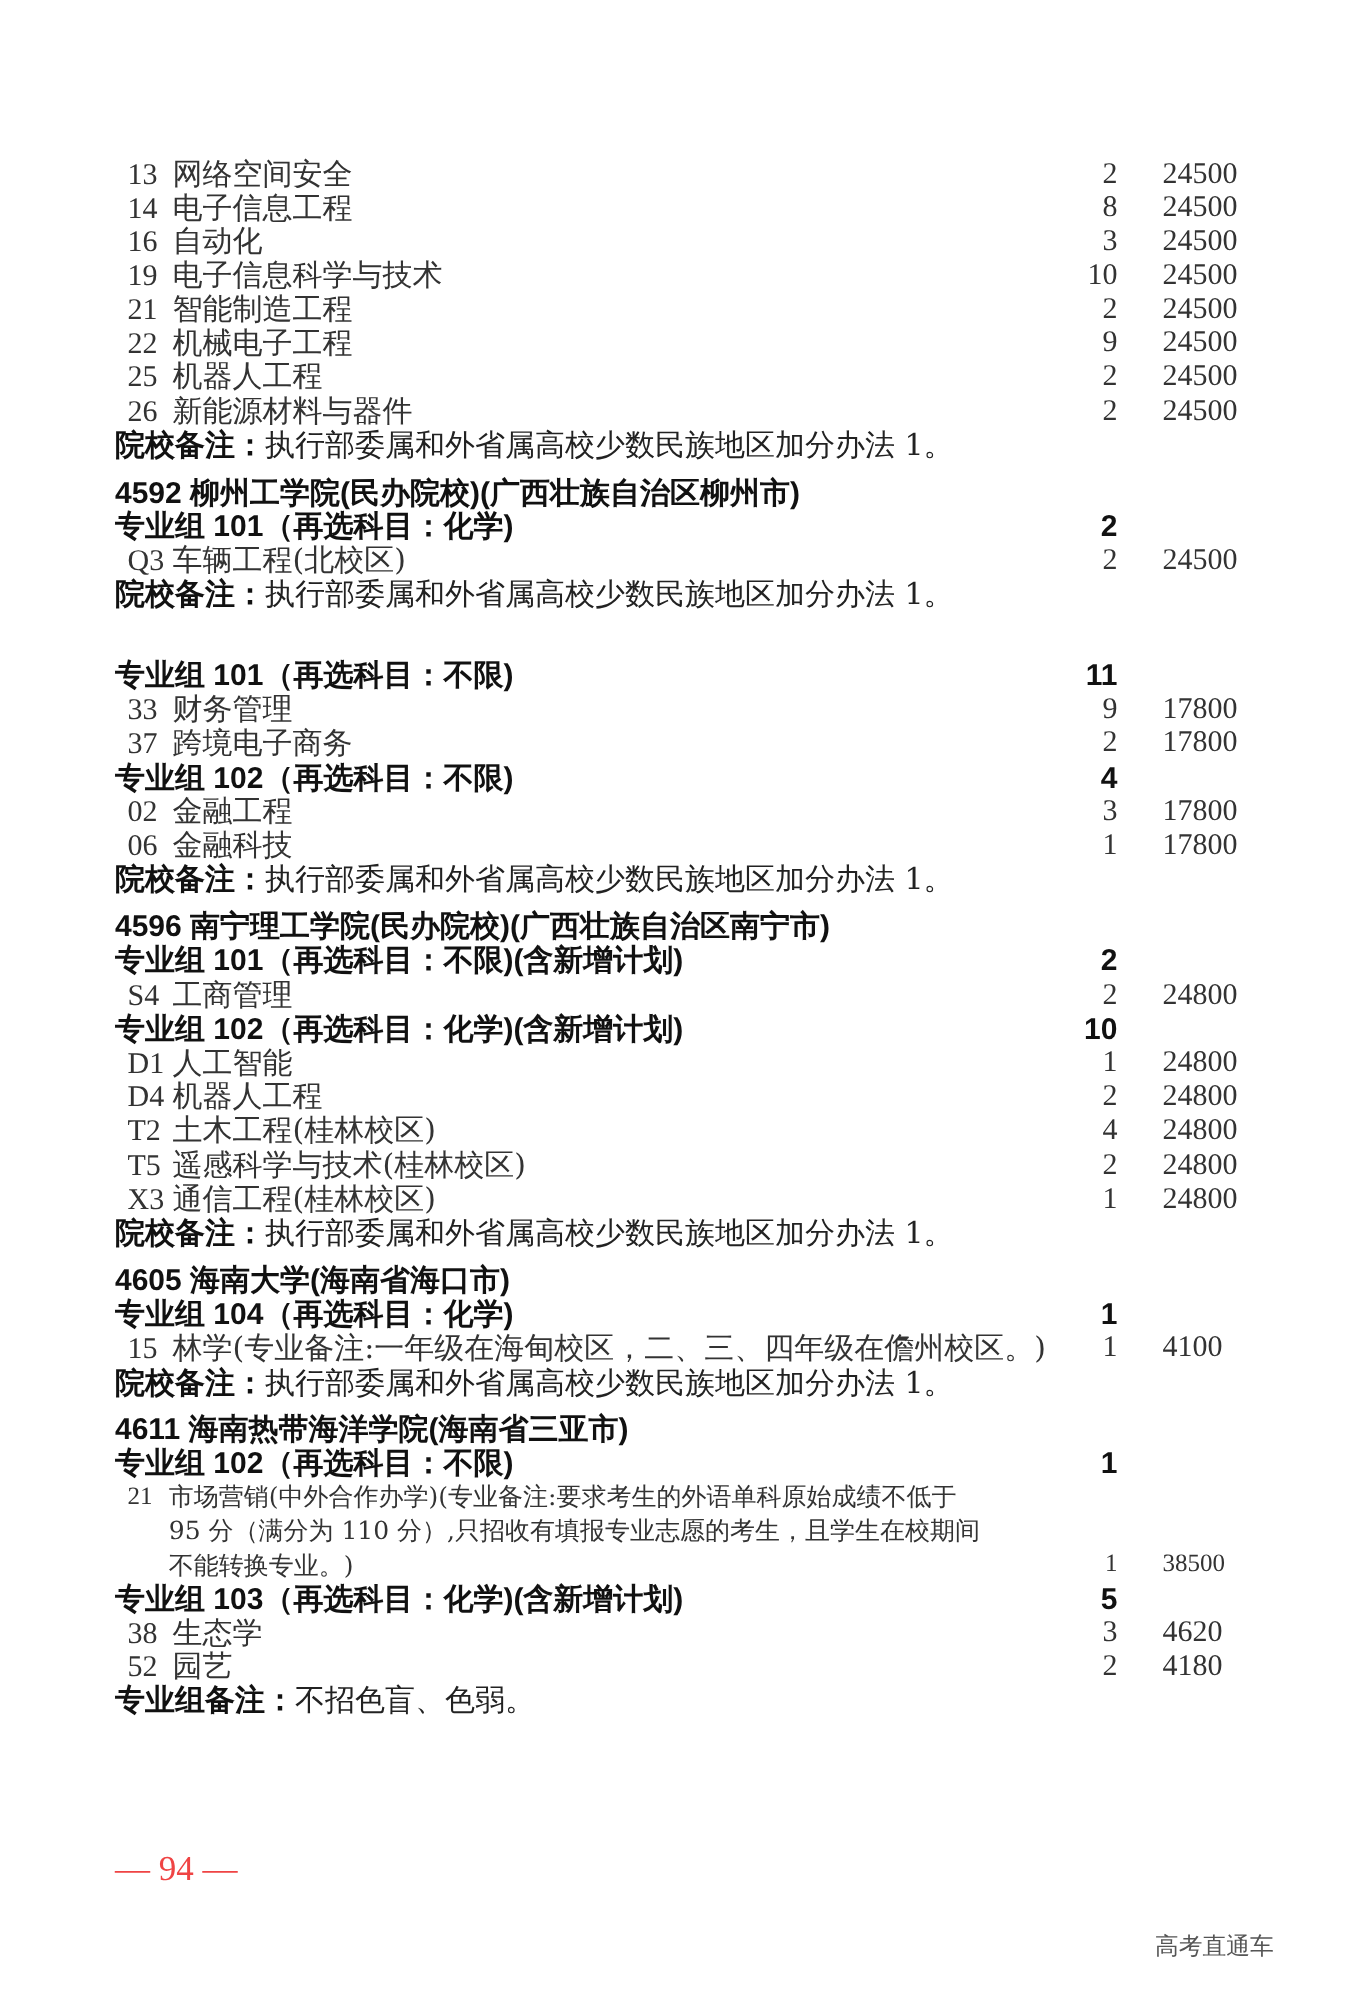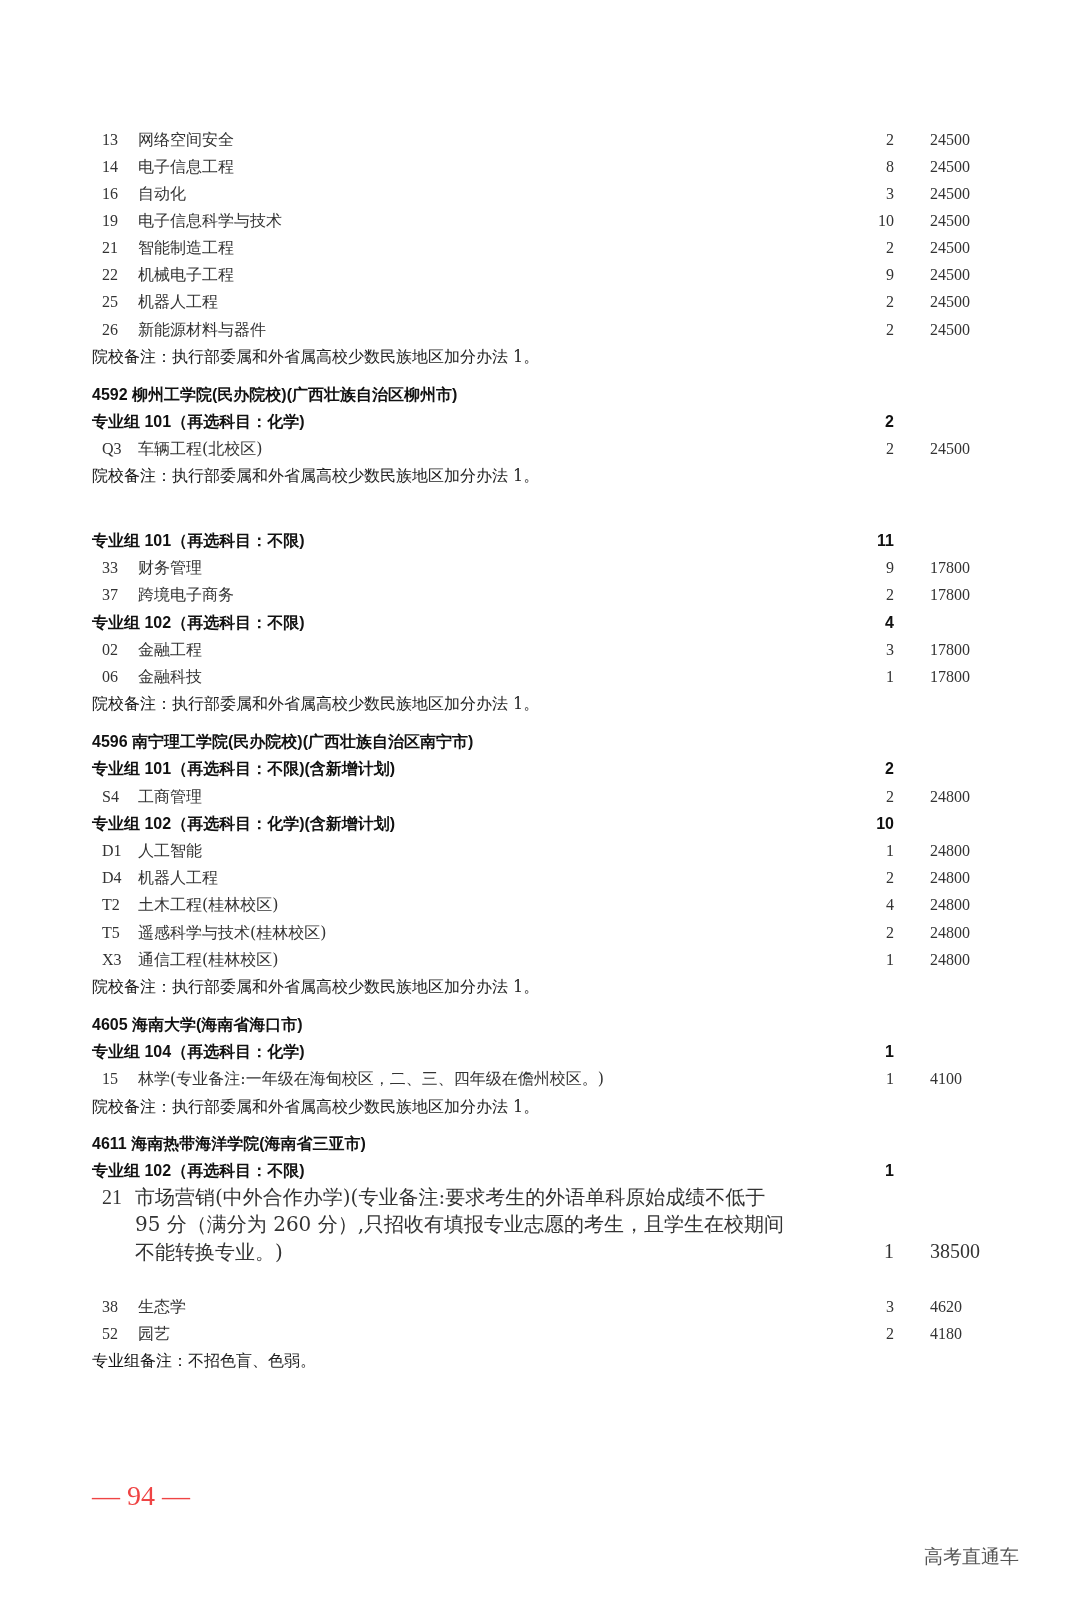--- a/index.html
+++ b/index.html
@@ -13,27 +13,27 @@
   .page {
     position: absolute; left: 0; top: 0;
     width: 1080px; height: 1598px;
   }
   .row {
     position: absolute;
     left: 92px;
     width: 930px;
     height: 27px;
     line-height: 27px;
-    font-size: 16px;
+    font-size: 24px;
     white-space: nowrap;
   }
   .major .code { display: inline-block; width: 36px; margin-left: 10px; text-align: left; font-family: "Liberation Serif", serif; color:#333; }
   .major .name { font-family: "DejaVu Serif", "Liberation Serif", serif; color:#333; }
   .bold { font-family: "Liberation Sans", "DejaVu Sans", sans-serif; font-weight: bold; color:#111; }
-  .note-label { font-family: "Liberation Sans", "DejaVu Sans", sans-serif; font-weight: normal; color:#111;text-align:center; }
+  .note-label { font-family: "Liberation Sans", "DejaVu Sans", sans-serif; font-weight: bold; color:#111;text-align:center; }
   .note-text { font-family: "DejaVu Serif", "Liberation Serif", serif; color:#222; }
   .count {
     position: absolute; left: 770px; width: 32px; text-align: right;
     font-family: "Liberation Serif", serif; color:#333;
   }
   .count.b { font-family: "Liberation Sans", sans-serif; font-weight: bold; color:#111; }
   .fee {
     position: absolute; left: 838px; text-align: right;
     font-family: "Liberation Serif", serif; color:#333;
   }
@@ -93,23 +93,24 @@
 
   <div class="row bold" style="top:1011px">4605  海南大学(海南省海口市)</div>
   <div class="row" style="top:1038px"><span class="bold">专业组 104（再选科目：化学)</span><span class="count b">1</span></div>
   <div class="row major" style="top:1065px"><span class="code">15</span><span class="name">林学(专业备注:一年级在海甸校区，二、三、四年级在儋州校区。)</span><span class="count">1</span><span class="fee">4100</span></div>
   <div class="row" style="top:1093px"><span class="note-label">院校备注：</span><span class="note-text">执行部委属和外省属高校少数民族地区加分办法 1。</span></div>
 
   <div class="row bold" style="top:1130px">4611  海南热带海洋学院(海南省三亚市)</div>
   <div class="row" style="top:1157px"><span class="bold">专业组 102（再选科目：不限)</span><span class="count b">1</span></div>
   <div class="wrap-row" style="top:1184px; height:82px">
     <span class="code">21</span>
-    <span class="name">市场营销(中外合作办学)(专业备注:要求考生的外语单科原始成绩不低于 95 分（满分为 260 分）,只招收有填报专业志愿的考生，且学生在校期间不能转换专业。)</span>
+    <span class="name">市场营销(中外合作办学)(专业备注:要求考生的外语单科原始成绩不低于 95 分（满分为 110 分）,只招收有填报专业志愿的考生，且学生在校期间不能转换专业。)</span>
     <span class="count" style="top:54px; line-height:27px">1</span>
     <span class="fee" style="top:54px; line-height:27px">38500</span>
   </div>
+  <div class="row" style="top:1266px"><span class="bold">专业组 103（再选科目：化学)(含新增计划)</span><span class="count b">5</span></div>
   <div class="row major" style="top:1293px"><span class="code">38</span><span class="name">生态学</span><span class="count">3</span><span class="fee">4620</span></div>
   <div class="row major" style="top:1320px"><span class="code">52</span><span class="name">园艺</span><span class="count">2</span><span class="fee">4180</span></div>
   <div class="row" style="top:1347px"><span class="note-label">专业组备注：</span><span class="note-text">不招色盲、色弱。</span></div>
 
   <div class="page-no">— 94 —</div>
   <div class="watermark">高考直通车</div>
 </div>
 
 </body></html>

